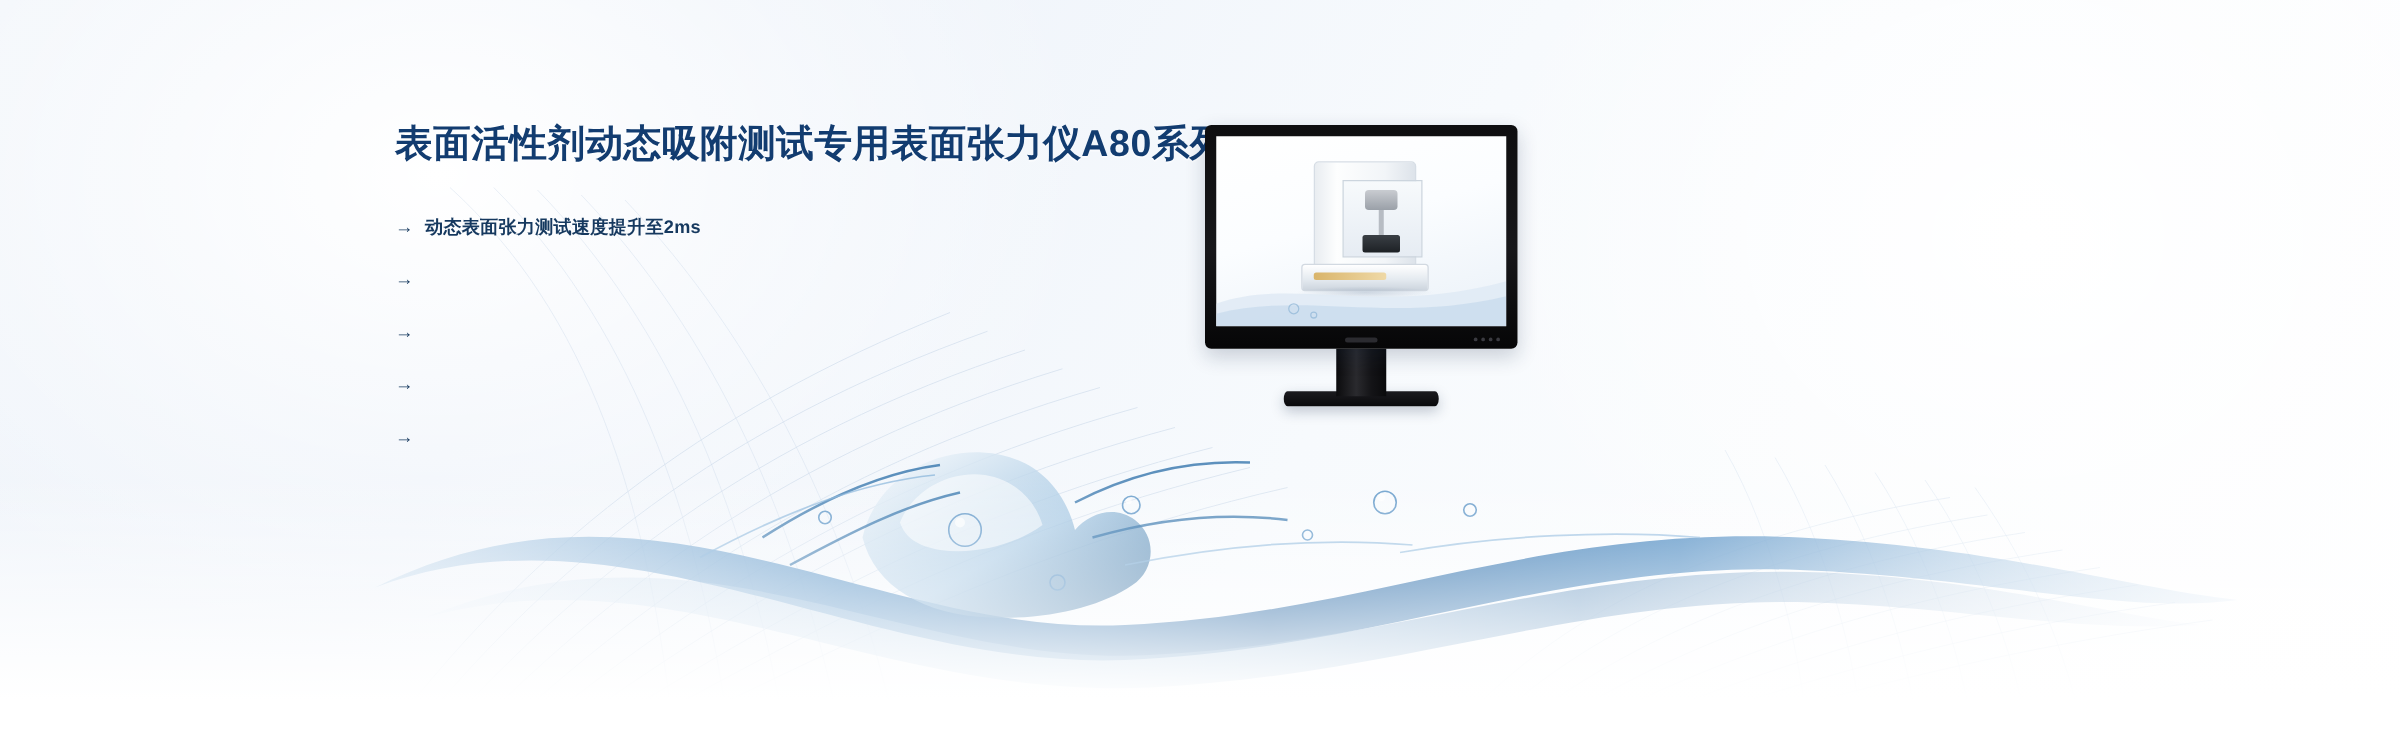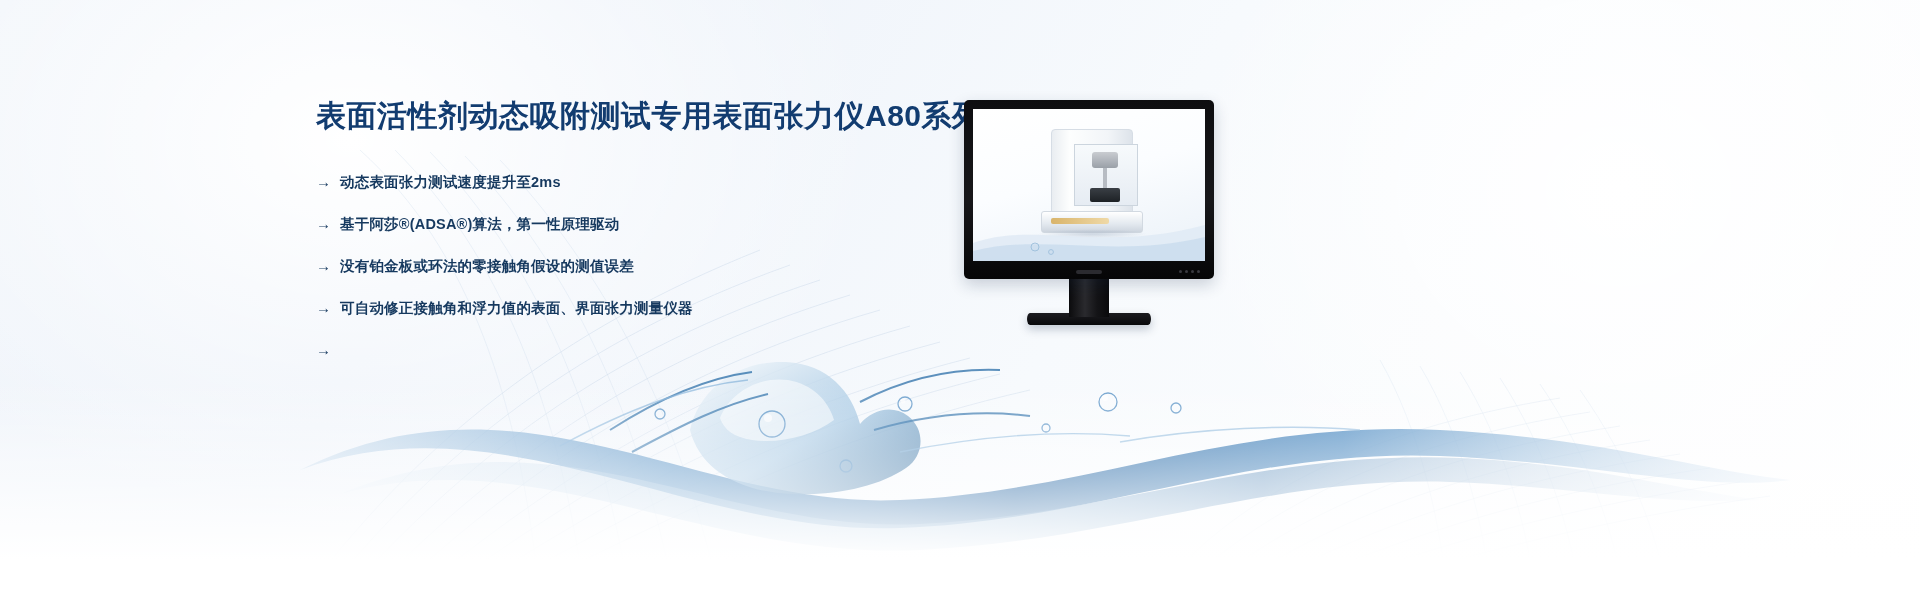--- a/index.html
+++ b/index.html
@@ -206,29 +206,26 @@
   <div class="copy">
     <div class="headline">表面活性剂动态吸附测试专用表面张力仪A80系列</div>
 
     <div class="bullets">
       <div class="bullet">
         <span class="arrow">→</span>
         <span class="btxt">动态表面张力测试速度提升至2ms</span>
       </div>
       <div class="bullet">
         <span class="arrow">→</span>
-        <span class="btxt">基于阿莎®(ADSA®)算法，第一性原理驱动</span>
-      </div>
-      <div class="bullet">
-        <span class="arrow">→</span>
-        <span class="btxt">没有铂金板或环法的零接触角假设的测值误差</span>
-      </div>
-      <div class="bullet">
-        <span class="arrow">→</span>
-        <span class="btxt">可自动修正接触角和浮力值的表面、界面张力测量仪器</span>
+      </div>
+      <div class="bullet">
+        <span class="arrow">→</span>
+      </div>
+      <div class="bullet">
+        <span class="arrow">→</span>
       </div>
       <div class="bullet">
         <span class="arrow">→</span>
       </div>
     </div>
   </div>
 
   <div class="monitor">
     <div class="mon-base"></div>
     <div class="mon-neck"></div>

